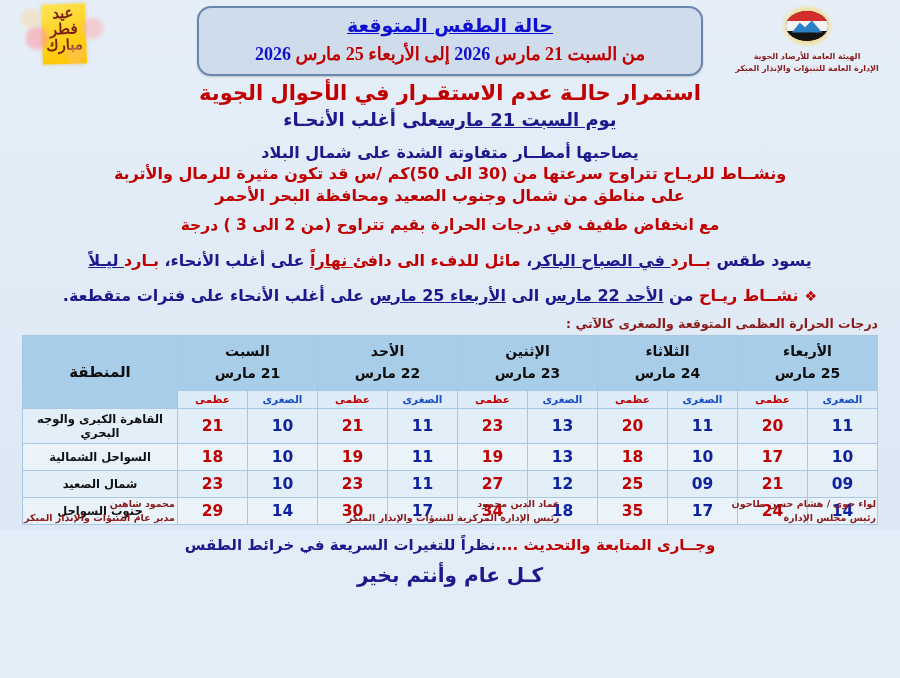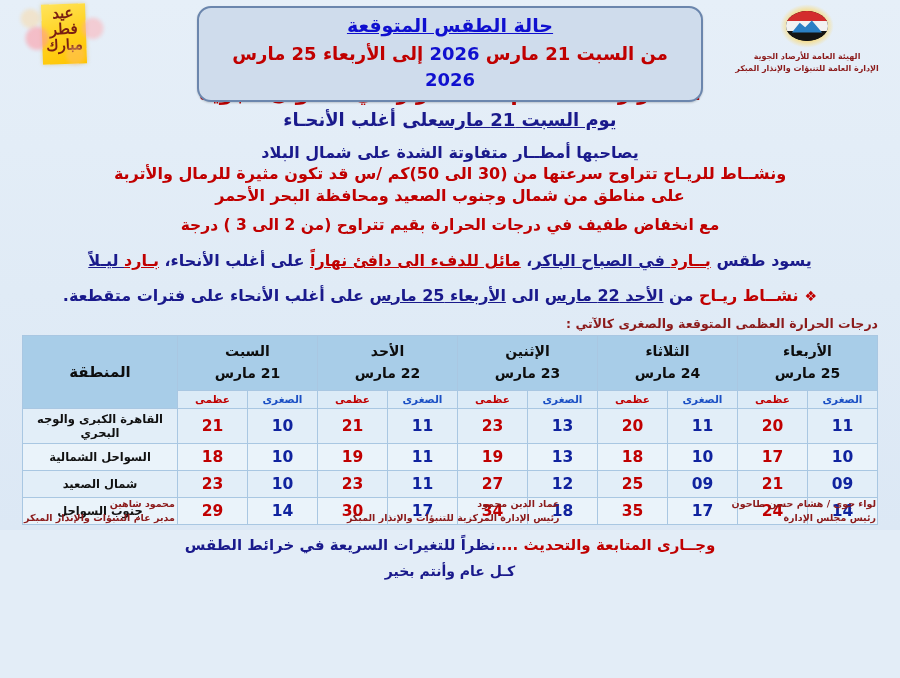--- a/index.html
+++ b/index.html
@@ -49,20 +49,21 @@
     text-decoration: underline;
     line-height: 1.35;
     letter-spacing: 0.2px;
   }
   .title-sub {
     font-size: 18px;
     font-weight: bold;
     color: #c00000;
     line-height: 1.45;
     margin-top: 2px;
+    font-family: Liberation Serif, serif;
   }
   .title-sub .blue { color: #1010cf; }
 
   
   .eid-logo {
     position: absolute;
     right: 788px;
     top: 2px;
     width: 96px;
     height: 66px;
@@ -205,21 +206,21 @@
     margin-bottom: 1px;
   }
   .gap6 { height: 9px; }
   .gap10 { height: 14px; }
 
   .l-mix {
     font-size: 16px;
     font-weight: bold;
     color: #1a1a8c;
   }
-  .l-mix .red { color: #c00000; text-decoration: underline; }
+  .l-mix .red { color: #c00000; }
   .l-mix .u { text-decoration: underline; }
 
   .l-bullet {
     font-size: 16px;
     font-weight: bold;
     color: #1a1a8c;
     padding-right: 20px;
   }
   .l-bullet .red { color: #c00000; }
   .l-bullet .u { text-decoration: underline; }
@@ -307,21 +308,21 @@
     text-align: center;
     margin-top: 11px;
     font-size: 15px;
     font-weight: bold;
     color: #1a1a8c;
   }
   .footer-note .red { color: #c00000; }
   .greeting {
     text-align: center;
     margin-top: 9px;
-    font-size: 14px;
+    font-size: 20px;
     font-weight: bold;
     color: #1a1a8c;
     letter-spacing: 0.5px;
   }
   .signatures {
     position: absolute;
     left: 0;
     right: 0;
     bottom: 4px;
     display: flex;

